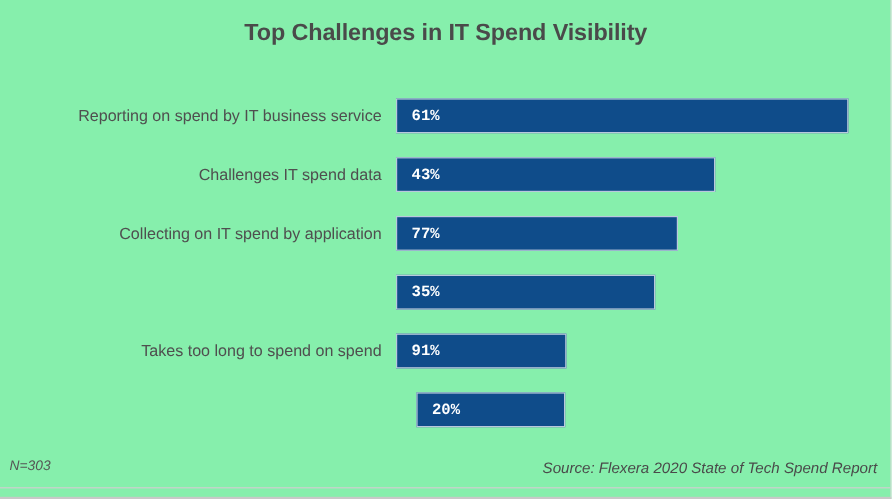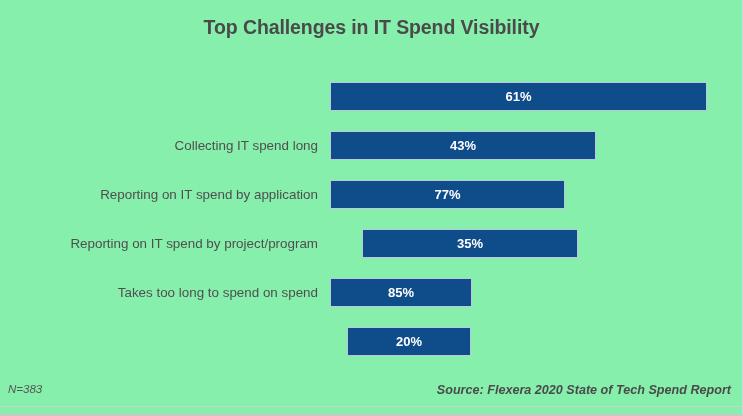--- a/index.html
+++ b/index.html
@@ -66,30 +66,30 @@
   }
   .bar {
     position: relative;
     height: 29px;
     background: #0f4c8a;
     box-sizing: border-box;
     border: 1px solid #b9c8dd;
   }
   .bar-value {
     position: absolute;
-    left: 0;
+    left: 12px;
     top: 0;
     width: 100%;
     height: 29px;
     line-height: 28px;
-    text-align: center;
+    text-align: left;
     color: #ffffff;
     font-size: 13px;
     font-weight: bold;
-    font-family: Liberation Sans, sans-serif;
+    font-family: Liberation Mono, monospace;
   }
   #footer {
     position: absolute;
     left: 0;
     top: 383px;
     width: 743px;
     height: 20px;
   }
   #footer-note {
     position: absolute;
@@ -101,94 +101,93 @@
     font-family: "Liberation Sans", sans-serif;
   }
   #footer-source {
     position: absolute;
     right: 12px;
     top: 0;
     font-size: 12.6px;
     font-style: italic;
     color: #4a4a4a;
     font-family: "Liberation Sans", sans-serif;
-    font-weight: bold;
   }
   #baseline-rule {
     position: absolute;
     left: 0;
     top: 406px;
     width: 743px;
     height: 1px;
     background: #cfcfcf;
   }
 </style>
 </head>
 <body>
 
 <div id="chart-figure">
 
   <div id="chart-title">Top Challenges in IT Spend Visibility</div>
 
   <div id="plot-area">
 
     <div class="bar-row" style="top:10px;">
+      <div class="cat-label">Reporting on spend by IT business service</div>
       <div class="bar-track" style="width:377px;">
         <div class="bar">
           <span class="bar-value">61%</span>
         </div>
       </div>
     </div>
 
     <div class="bar-row" style="top:59px;">
-      <div class="cat-label">Collecting IT spend long</div>
+      <div class="cat-label">Challenges IT spend data</div>
       <div class="bar-track" style="width:266px;border-radius:14px;">
         <div class="bar">
           <span class="bar-value">43%</span>
         </div>
       </div>
     </div>
 
     <div class="bar-row" style="top:108px;">
-      <div class="cat-label">Reporting on IT spend by application</div>
+      <div class="cat-label">Collecting on IT spend by application</div>
       <div class="bar-track" style="width:235px;">
         <div class="bar">
           <span class="bar-value">77%</span>
         </div>
       </div>
     </div>
 
     <div class="bar-row" style="top:157px;">
-      <div class="cat-label">Reporting on IT spend by project/program</div>
-      <div class="bar-track" style="width:216px;margin-left:32px;">
+      <div class="bar-track" style="width:216px;">
         <div class="bar">
           <span class="bar-value">35%</span>
         </div>
       </div>
     </div>
 
     <div class="bar-row" style="top:206px;">
       <div class="cat-label">Takes too long to spend on spend</div>
       <div class="bar-track" style="width:142px;">
         <div class="bar">
-          <span class="bar-value">85%</span>
+          <span class="bar-value">91%</span>
         </div>
       </div>
     </div>
 
     <div class="bar-row" style="top:255px;">
       <div class="bar-track" style="width:124px;padding-left:17px;">
         <div class="bar">
           <span class="bar-value">20%</span>
         </div>
       </div>
     </div>
 
   </div>
 
   <div id="footer">
-    <div id="footer-note">N=383</div>
+    <div id="footer-note">N=303</div>
     <div id="footer-source">Source: Flexera 2020 State of Tech Spend Report</div>
   </div>
 
   <div id="baseline-rule"></div>
 
 </div>
 
 </body></html>

